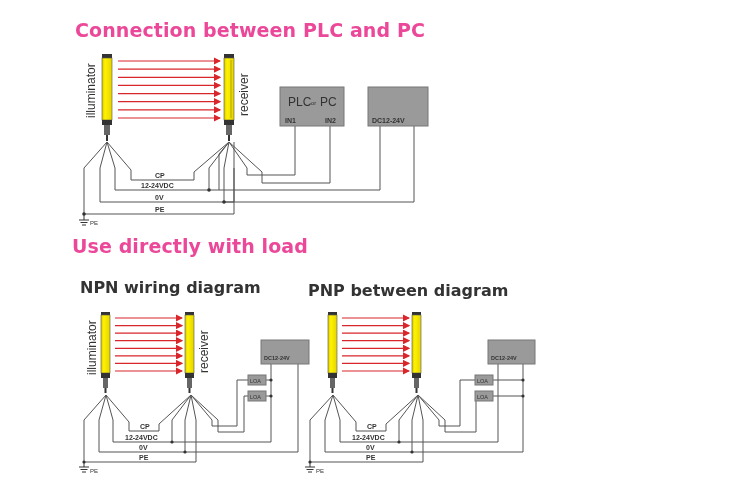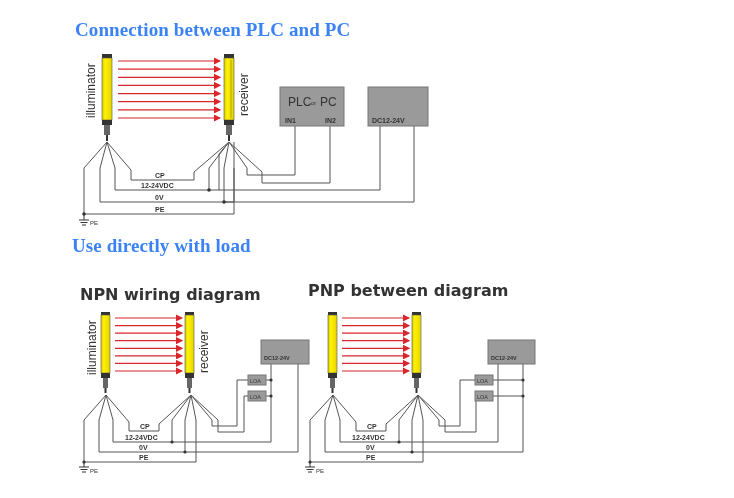--- a/index.html
+++ b/index.html
@@ -1,27 +1,27 @@
 <!DOCTYPE html>
 <html><head>
 <meta charset="utf-8">
 <style>
   html,body{margin:0;padding:0;background:#ffffff;}
   body{width:734px;height:498px;position:relative;overflow:hidden;font-family:"DejaVu Sans",sans-serif;}
-  .h1{position:absolute;font-weight:bold;color:#3b82f6;font-size:19px;letter-spacing:0.1px;font-family:Liberation Serif, serif;}
+  .h1{position:absolute;font-weight:bold;color:#ec4899;font-size:19px;letter-spacing:0.1px;}
   .h2{position:absolute;font-weight:bold;color:#333;font-size:16px;}
   svg{position:absolute;left:0;top:0;}
   .lbl{font-family:"Liberation Sans",sans-serif;fill:#333;}
 </style>
 </head>
 <body>
 
 <div class="h1" style="left:75px;top:19px;">Connection between PLC and PC</div>
 <div class="h1" style="left:72px;top:235px;">Use directly with load</div>
-<div class="h2" style="left:80px;top:285px;text-align:right;">NPN wiring diagram</div>
+<div class="h2" style="left:80px;top:278px;text-align:right;">NPN wiring diagram</div>
 <div class="h2" style="left:308px;top:281px;">PNP between diagram</div>
 
 <svg width="734" height="498" viewBox="0 0 734 498">
   <defs>
     <marker id="arr" markerWidth="6" markerHeight="6" refX="5" refY="3" orient="auto">
       <path d="M0,0 L6,3 L0,6 z" fill="#d9262b"></path>
     </marker>
     <linearGradient id="yel" x1="0" x2="1">
       <stop offset="0" stop-color="#d9c800"></stop>
         <stop offset="0.3" stop-color="#fff200"></stop>

